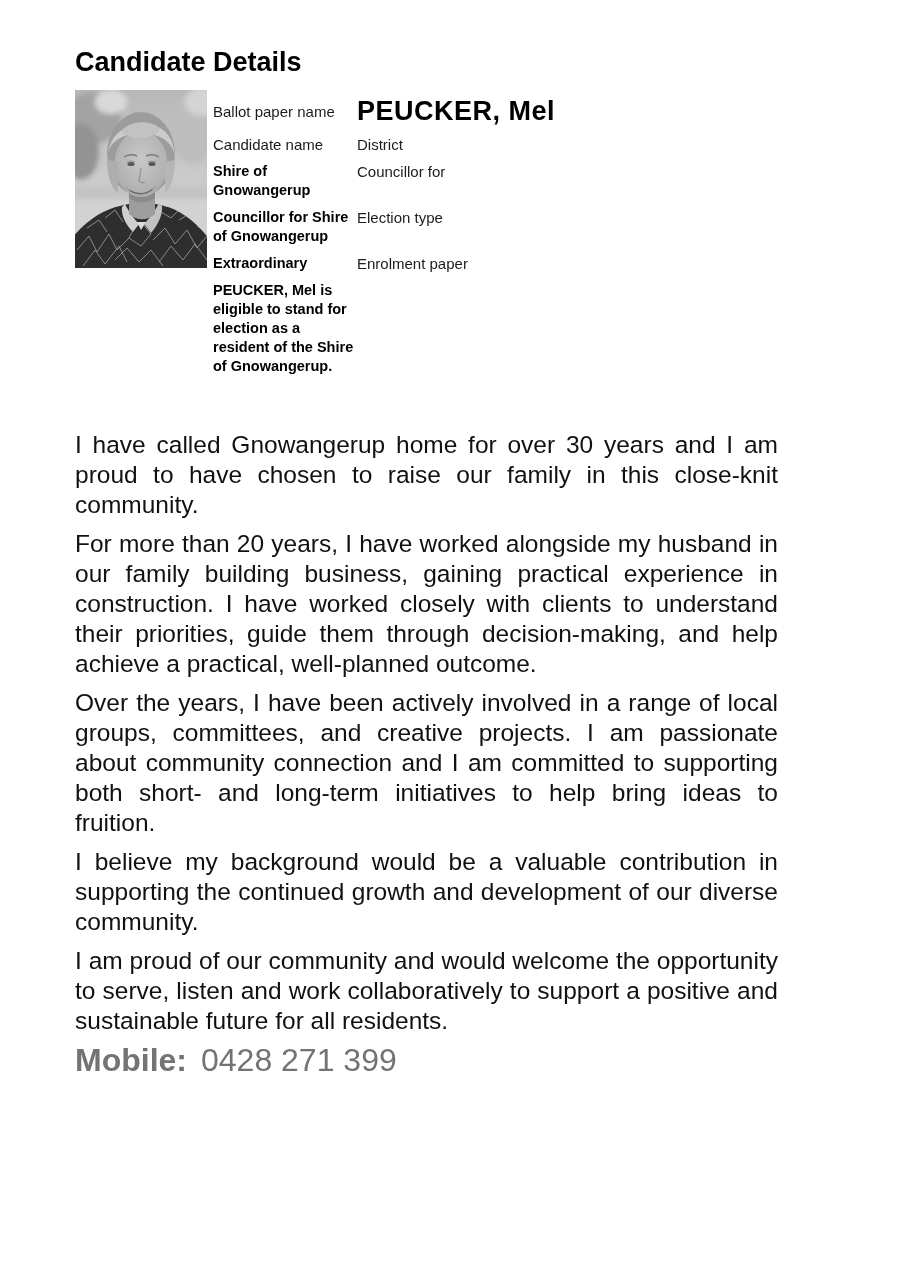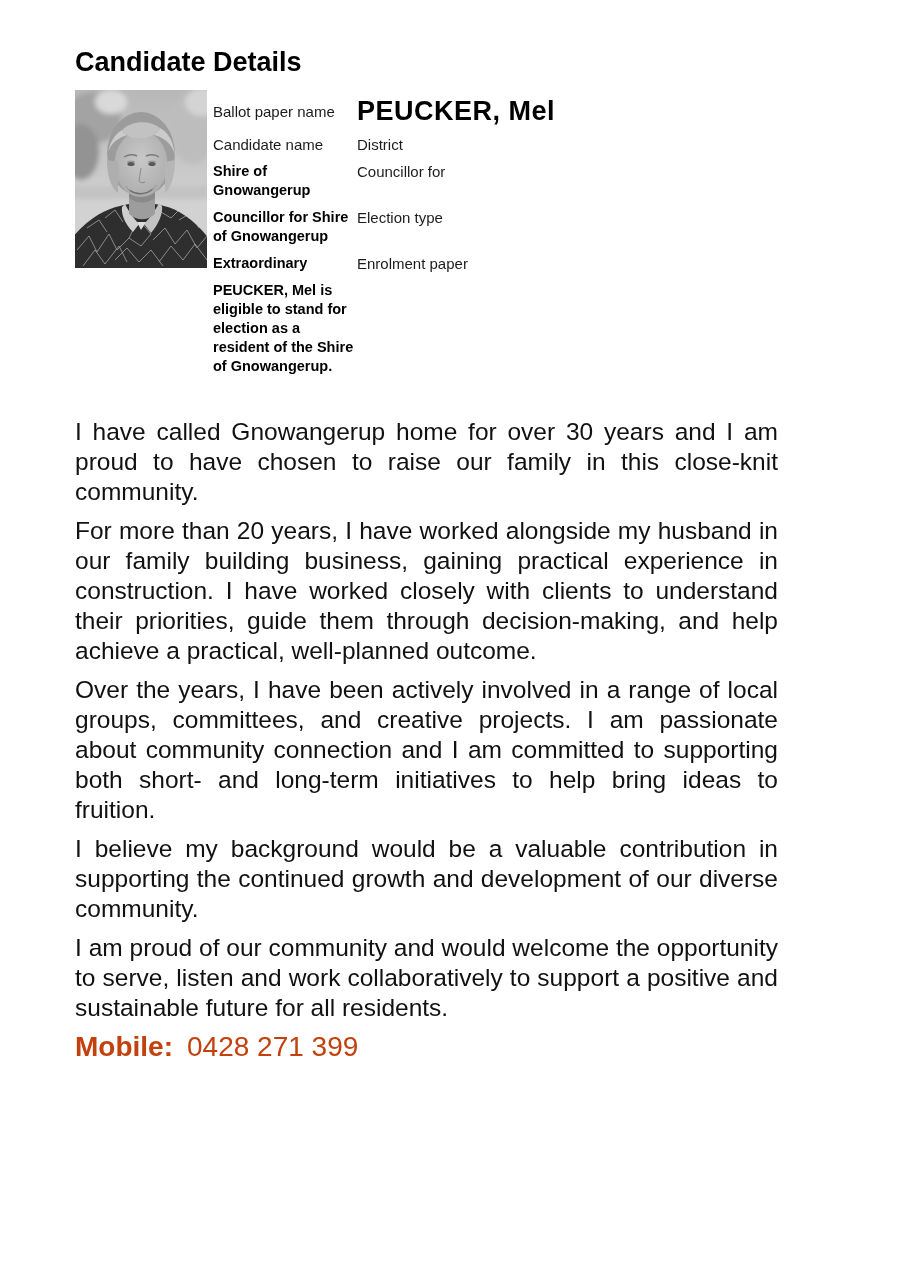--- a/index.html
+++ b/index.html
@@ -22,26 +22,26 @@
   .photo svg{display:block;width:132px;height:178px;}
   .details-grid{
     display:grid;grid-template-columns:144px 458px;
     row-gap:8px;column-gap:0;padding-top:5px;
   }
   .dlabel{font-size:15px;line-height:19px;color:#1c1c1c;font-weight:normal;}
   .dlabel.first{padding-top:7px;}
   .dvalue{font-size:14.5px;line-height:19px;font-weight:bold;color:#000;}
   .dvalue.big{font-size:27px;line-height:32px;letter-spacing:.5px;}
   
-  .statement{margin-top:41px;width:703px;}
+  .statement{margin-top:54px;width:703px;}
   .statement p{
     margin:0 0 9px 0;font-size:24.5px;line-height:30px;
     text-align:justify;text-justify:inter-word;color:#111;
   }
-  .contact{font-size:28px;line-height:30px;margin-top:0;color:#c2410c;}
+  .contact{font-size:32px;line-height:30px;margin-top:0;color:#737373;}
   .contact .clabel{font-weight:bold;}
   .contact .cvalue{margin-left:14px;font-weight:normal;}
 </style>
 </head>
 <body>
 
 <div class="page">
 
   <h1 class="page-title">Candidate Details</h1>
 

